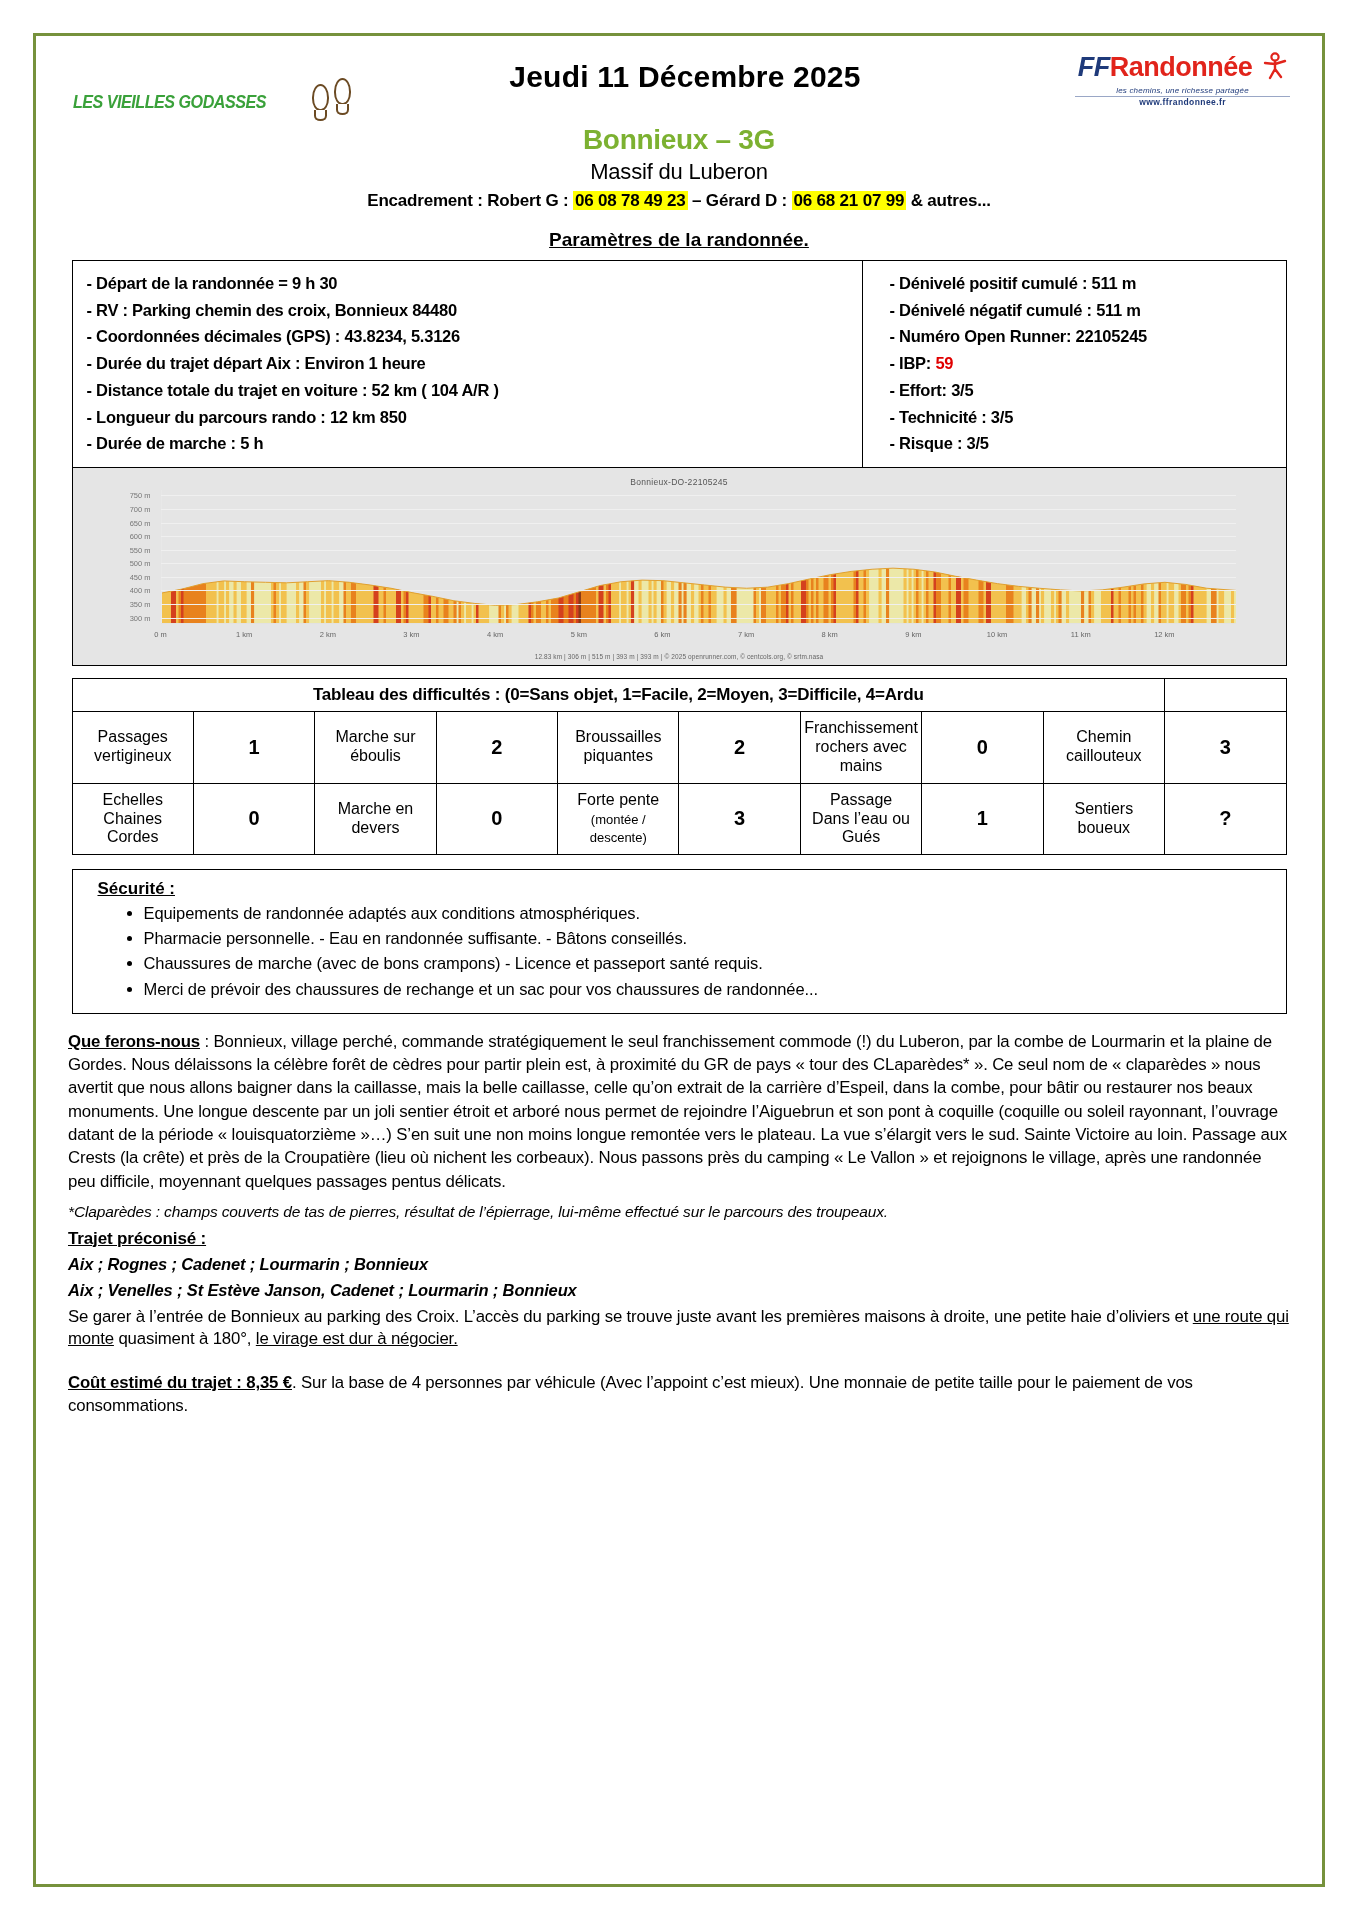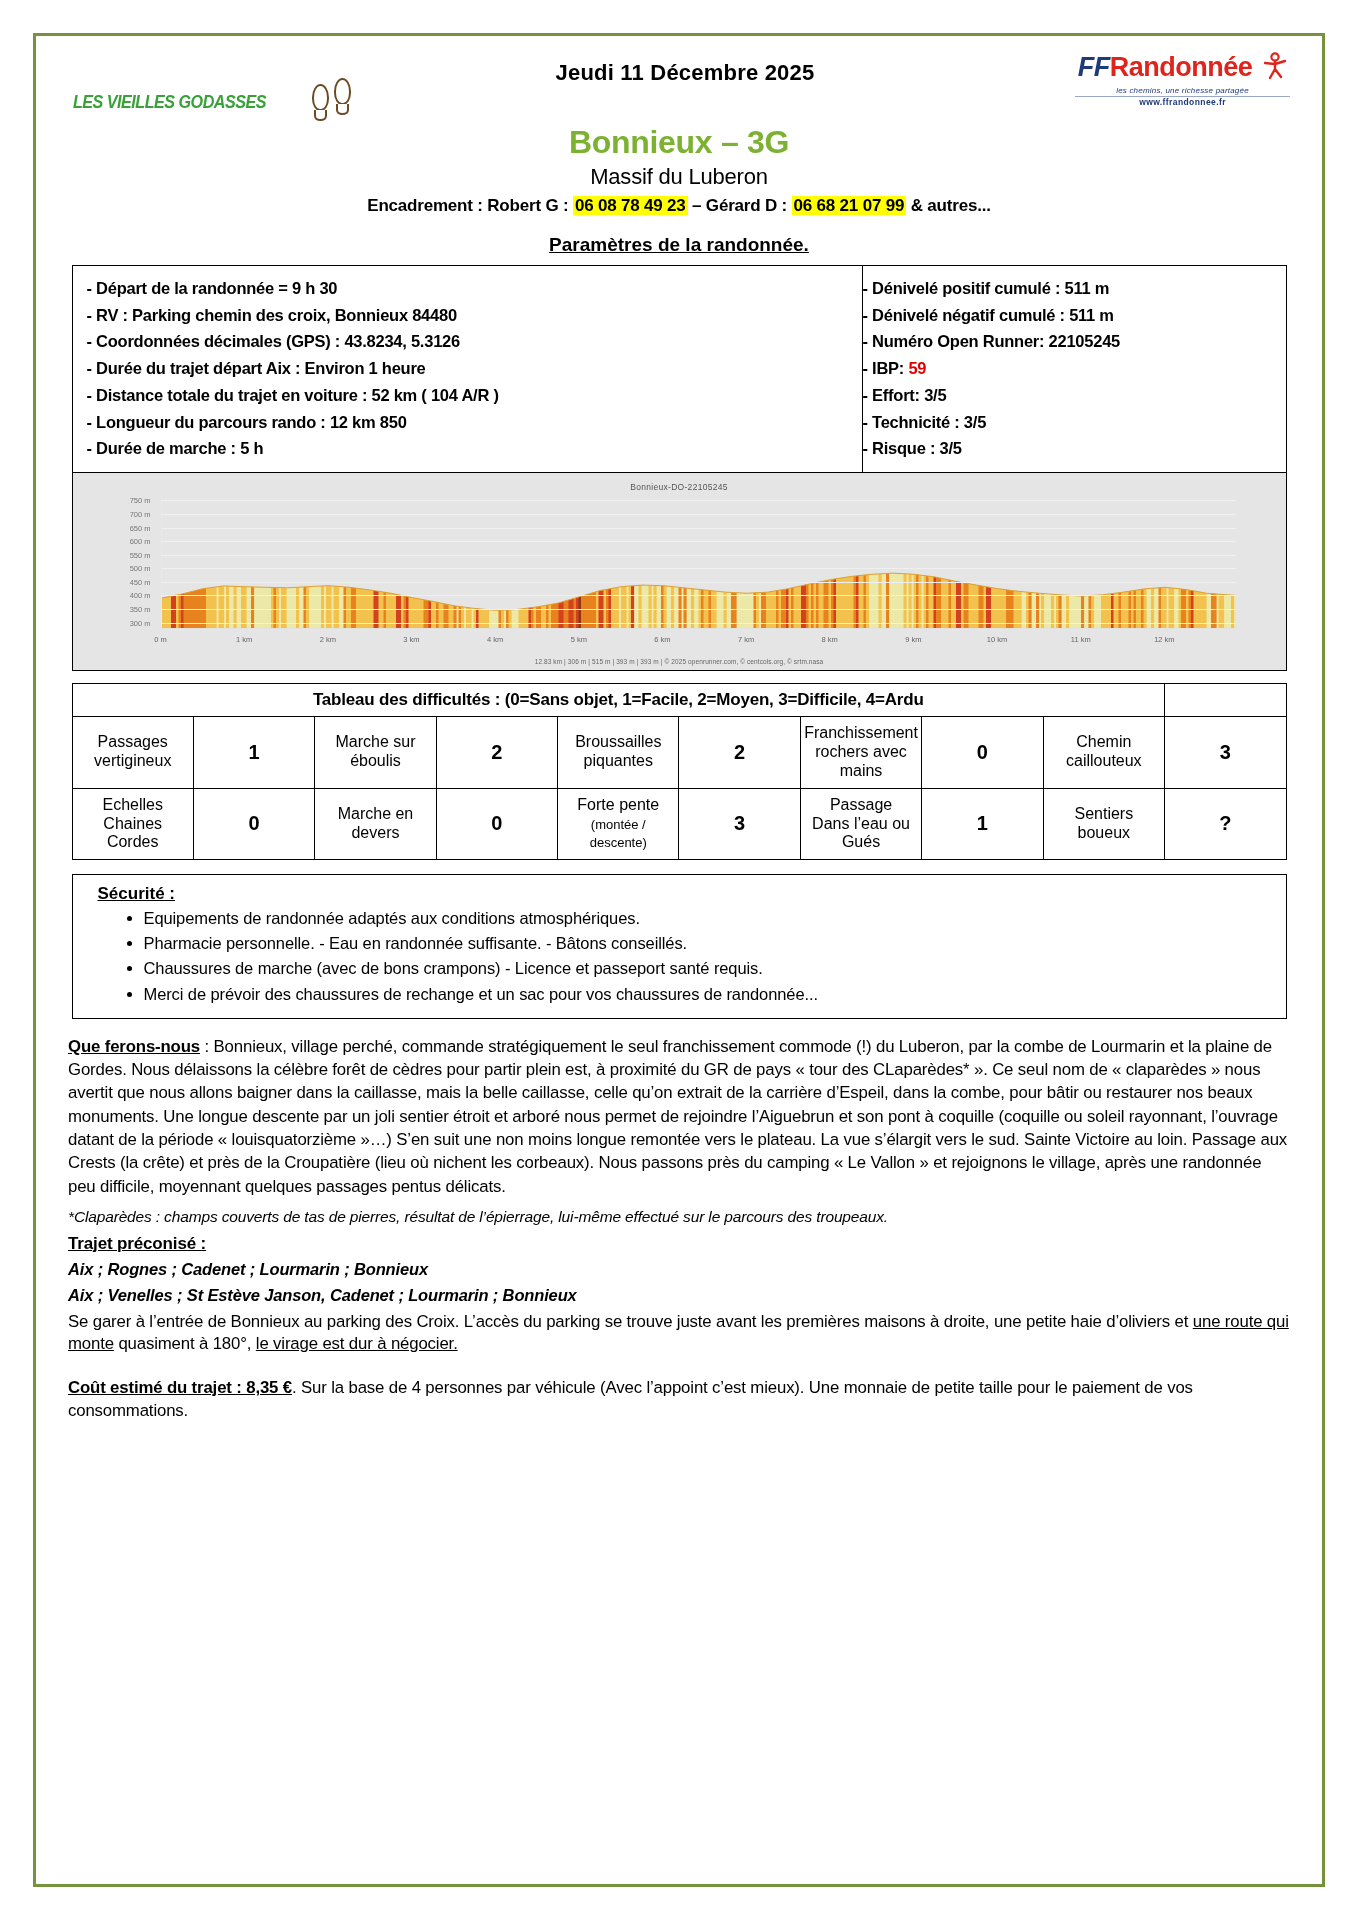--- a/index.html
+++ b/index.html
@@ -53,21 +53,21 @@
   .fp-sole { width:17px; height:27px; border-radius:50% 50% 46% 46%; }
   .fp-heel { width:13px; height:11px; border-radius:0 0 48% 48%; border-top:none; }
   .fp-a { left:2px;  top:8px; }
   .fp-a2{ left:4px;  top:34px; }
   .fp-b { left:24px; top:2px; }
   .fp-b2{ left:26px; top:28px; }
 
   .header-date {
     position:absolute; left:12px; right:0; top:18px;
     text-align:center;
-    font-size:22px; font-weight:bold;
+    font-size:30px; font-weight:bold;
     letter-spacing:0.2px;
   }
   .ffr-logo {
     position:absolute; right:10px; top:10px;
     width:215px; text-align:center;
     line-height:1;
   }
   .ffr-main { font-size:27px; font-weight:bold; white-space:nowrap; letter-spacing:-0.5px;}
   .ffr-ff { color:#1f3a7a; font-style:italic; }
   .ffr-rando { color:#e1241b; }
@@ -78,21 +78,21 @@
   }
   .ffr-url {
     font-size:8.5px; color:#1f3a7a; font-weight:bold;
     border-top:1px solid #9aa7c6; padding-top:1px; margin-top:1px;
     letter-spacing:0.4px;
   }
 
   
   .title-main {
     text-align:center;
-    font-size:32px; font-weight:bold;
+    font-size:28px; font-weight:bold;
     color:#7cb131;
     letter-spacing:-0.3px;
     margin-top:4px;
   }
   .title-sub {
     text-align:center;
     font-size:22px;
     letter-spacing:-0.2px;
     margin-top:3px;
   }
@@ -118,21 +118,21 @@
     width:1215px;
     margin:0 auto;
   }
   .params-left {
     flex:0 0 790px;
     border-right:1.5px solid #000;
     padding:9px 0 10px 14px;
   }
   .params-right {
     flex:1;
-    padding:9px 0 10px 0;
+    padding:9px 0 10px 27px;
   }
   .p-line {
     font-size:16.5px; font-weight:bold;
     line-height:1.62;
     letter-spacing:-0.25px;
     white-space:nowrap;
   }
   .params-left .p-line { font-stretch:condensed; }
   .ibp-val { color:#e00000; }
 

